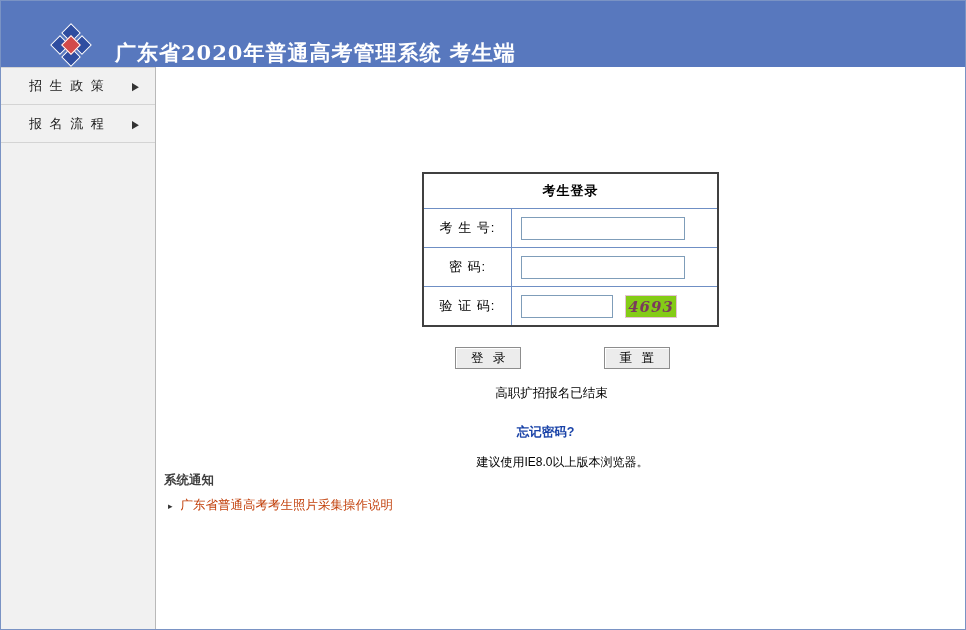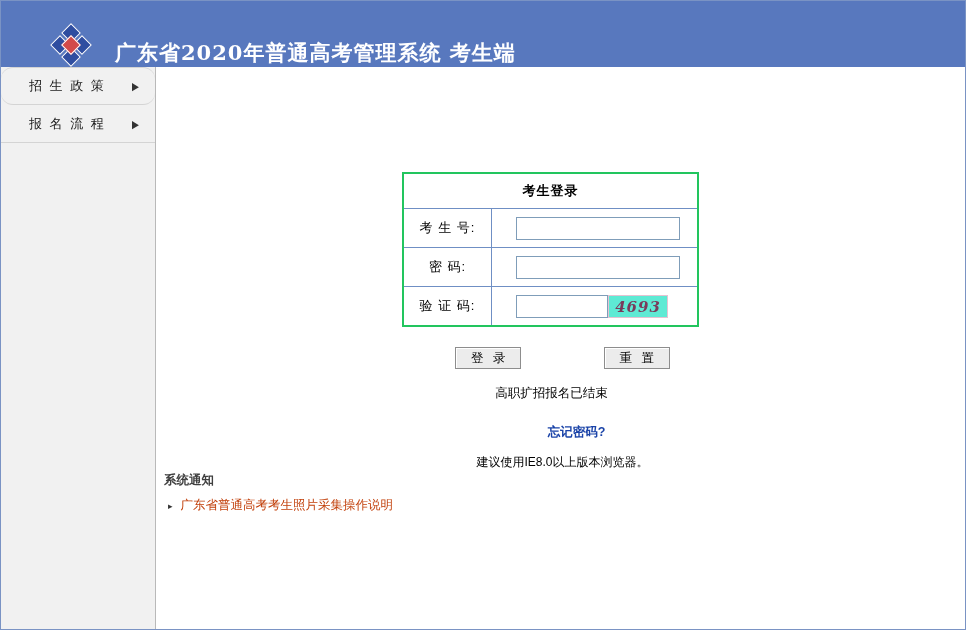--- a/index.html
+++ b/index.html
@@ -83,60 +83,59 @@
     align-items: center;
     justify-content: space-between;
     padding: 0 14px 0 28px;
     box-sizing: border-box;
     border-bottom: 1px solid #d4d4d4;
     font-size: 13px;
     color: #1a1a1a;
     cursor: pointer;
     letter-spacing: 2px;
   }
-  .menu-item:first-child { border-top: 1px solid #d4d4d4; border-radius: 12px; }
+  .menu-item:first-child { border-top: 1px solid #d4d4d4; }
   .menu-arrow {
     font-size: 9px;
     color: #333333;
     transform: scaleY(1.2);
   }
 
   .content {
     position: relative;
     flex: 1 1 auto;
     background: #ffffff;
   }
 
   
   .login-box {
     position: absolute;
-    left: 246px;
+    left: 266px;
     top: 105px;
     width: 297px;
-    border: 2px solid #22c55e;
+    border: 2px solid #404040;
     background: #ffffff;
     box-sizing: border-box;
   }
   .login-title {
     height: 34px;
     line-height: 34px;
     text-align: center;
     font-size: 13px;
     font-weight: bold;
     color: #000000;
     border-bottom: 1px solid #6f8fc4;
     background: #ffffff;
     letter-spacing: 1px;
   }
   .form-row {
     display: flex;
     align-items: center;
     height: 38px;
     border-bottom: 1px solid #6f8fc4;
-    gap: 15px;
   }
   .form-row:last-child { border-bottom: none; }
   .form-label {
     width: 88px;
     flex: 0 0 88px;
     text-align: center;
     font-size: 13px;
     color: #000000;
     border-right: 1px solid #6f8fc4;
     height: 100%;
@@ -157,23 +156,24 @@
     font-family: "Liberation Sans", sans-serif;
     font-size: 12px;
     padding: 1px 2px;
     box-sizing: content-box;
     outline: none;
   }
   input.wide { width: 158px; }
   input.code { width: 86px; }
 
   .captcha {
-    width: 60px;
+    margin-left: 12px;
+    width: 52px;
     height: 23px;
-    background: #5eead4;
+    background: #84cc16;
     border: 1px solid #e3c3d2;
     color: #7a3b5c;
     font-family: "DejaVu Serif", "Liberation Serif", serif;
     font-size: 15px;
     font-weight: bold;
     letter-spacing: 1px;
     text-align: center;
     line-height: 23px;
     font-style: italic;
     box-sizing: border-box;
@@ -208,21 +208,21 @@
     position: absolute;
     left: 247px;
     top: 318px;
     width: 297px;
     text-align: center;
     font-size: 12.5px;
     color: #000000;
   }
   .forgot {
     position: absolute;
-    left: 272px;
+    left: 241px;
     top: 357px;
     width: 297px;
     text-align: center;
     font-size: 12.5px;
     font-weight: bold;
     color: #1a43a8;
     cursor: pointer;
   }
   .browser-tip {
     position: absolute;

